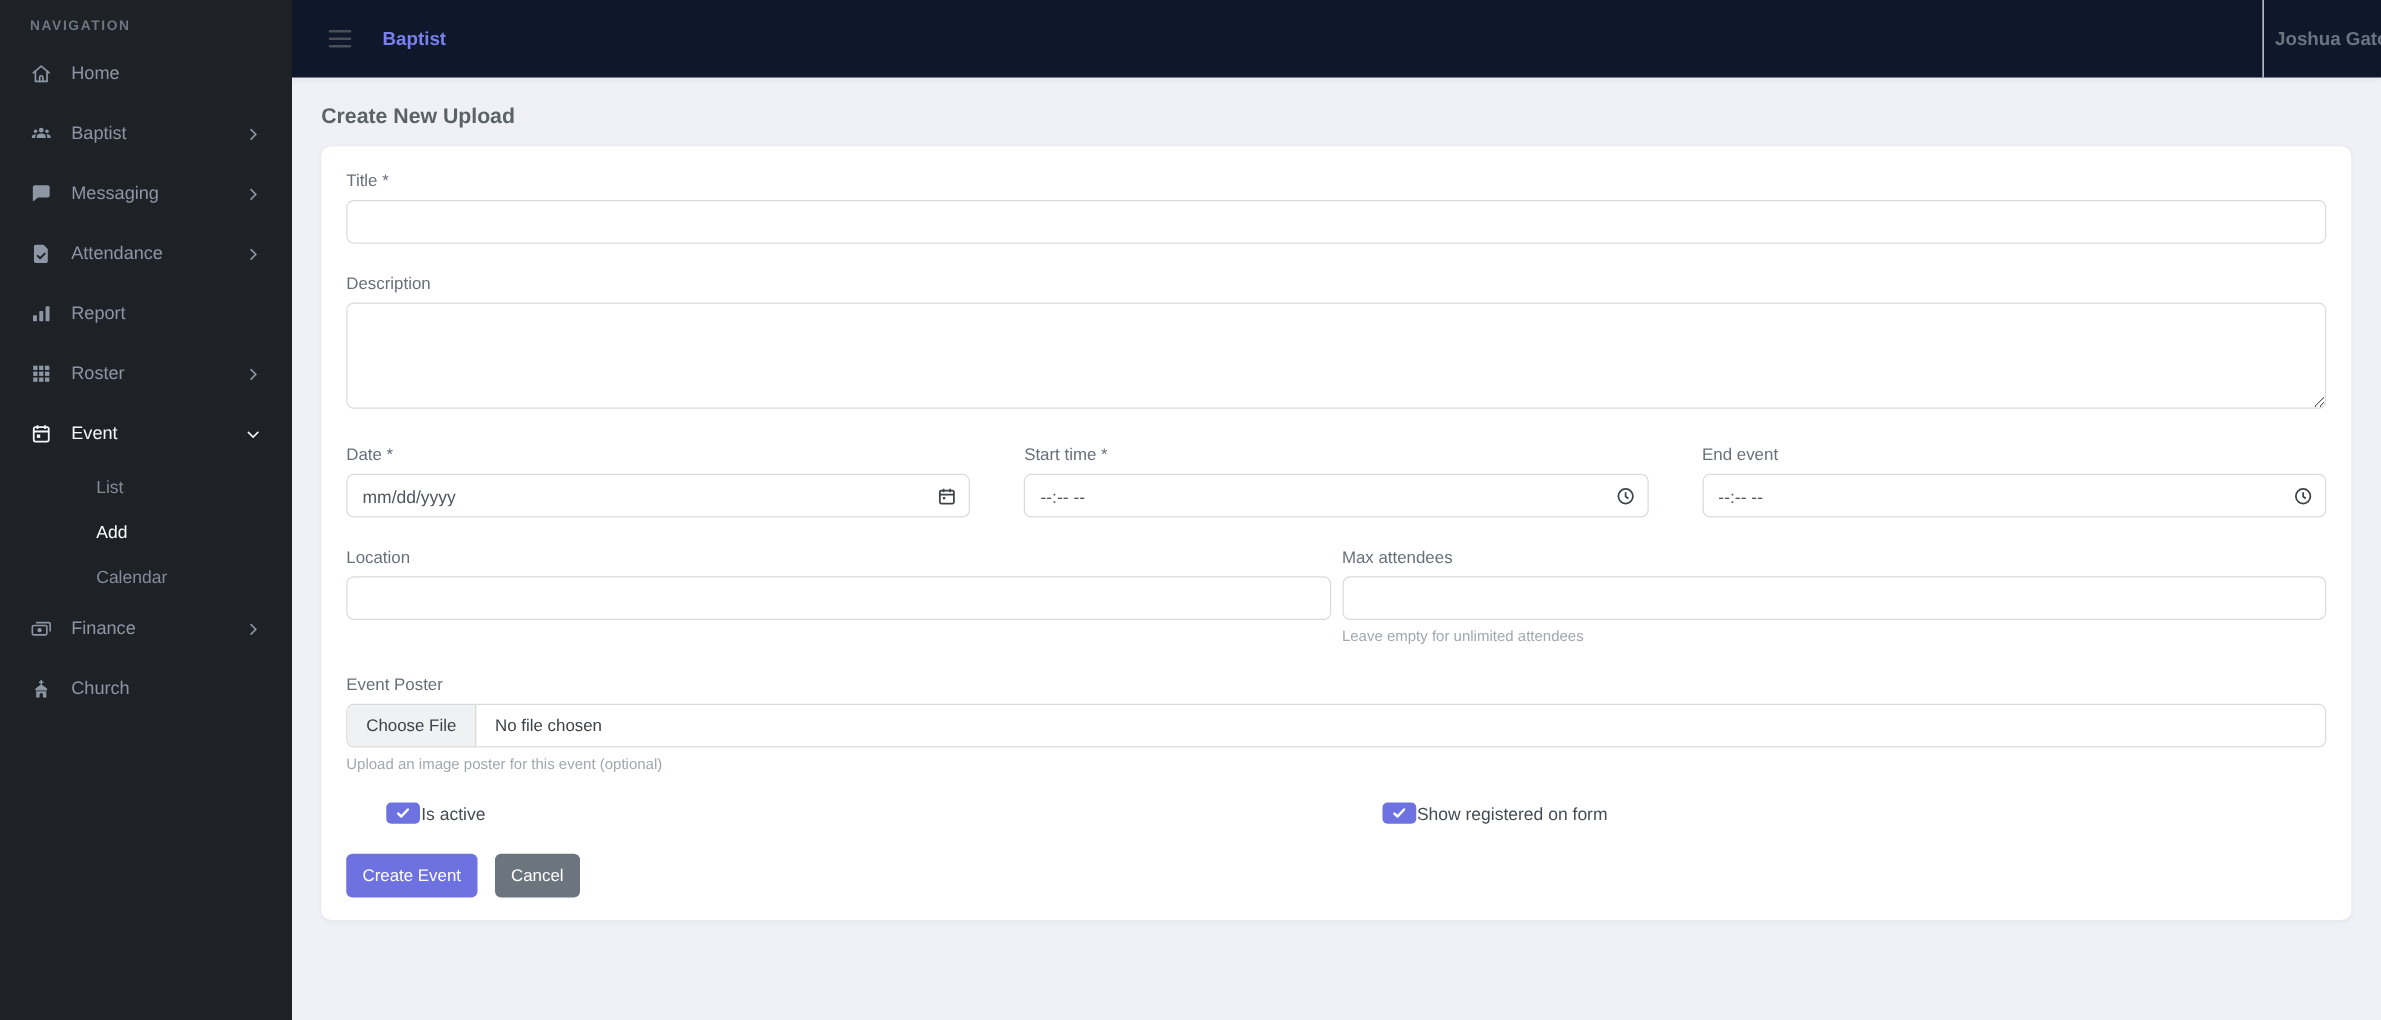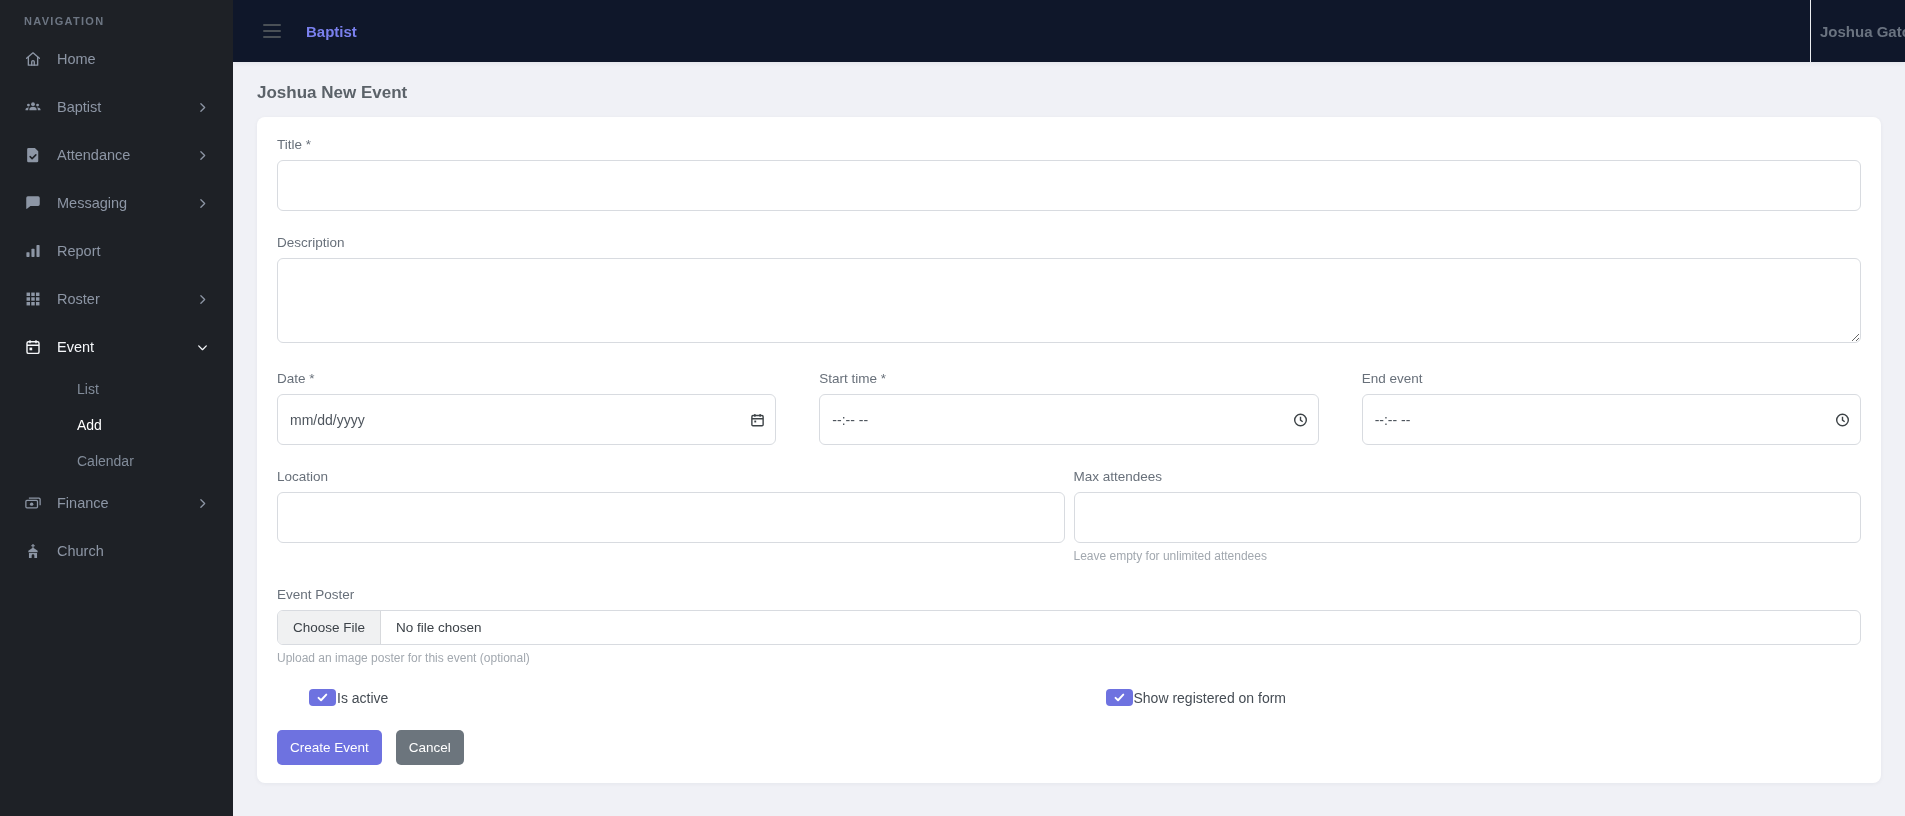--- a/index.html
+++ b/index.html
@@ -39,21 +39,21 @@
 
   
   .content { position:absolute; left:233px; top:62px; right:0; bottom:0;
     background:#f0f1f6; overflow:hidden; }
   .page-title { padding:21px 24px 14px; font-size:17px; font-weight:700; color:#5b6269; }
   .card { margin:0 24px; background:#ffffff; border-radius:8px;
     padding:20px 20px 18px; box-shadow:0 1px 4px rgba(21,34,50,.05); }
 
   .form-group { margin-bottom:24px; }
   .field-label { display:block; font-size:13.5px; color:#68707a; margin-bottom:8px; }
-  .input { width:100%; height:51px; border:1px solid #d8dbe0; border-radius:6px;
+  .input { width:100%; height:35px; border:1px solid #d8dbe0; border-radius:6px;
     background:#fff; padding:0 12px; font-size:14px; color:#495057;
     font-family:"Liberation Sans", sans-serif; outline:none; }
   .input::placeholder { color:#4f565e; opacity:1; }
   textarea.input { height:85px; resize:vertical; padding:8px 12px; }
   .with-icon { position:relative; }
   .field-icon { position:absolute; right:11px; top:50%; transform:translateY(-50%);
     color:#3d4347; display:flex; pointer-events:none; }
   .field-icon svg { width:15px; height:15px; }
 
   .row3 { display:flex; gap:43px; }
@@ -114,39 +114,39 @@
     <span class="nav-chevron">
       <svg viewBox="0 0 24 24" fill="none" stroke="currentColor" stroke-width="2.4" stroke-linecap="round" stroke-linejoin="round">
           <polyline points="9 5 16 12 9 19"></polyline>
         </svg>
     </span>
   </a>
 
   <a class="nav-item">
     <span class="nav-icon">
       <svg viewBox="0 0 24 24">
+          <path fill="currentColor" d="M3 5.2A2.2 2.2 0 0 1 5.2 3h13.6A2.2 2.2 0 0 1 21 5.2v8.6a2.2 2.2 0 0 1-2.2 2.2H8.6L4 19.7a.6.6 0 0 1-1-.5z"></path>
+        </svg>
+    </span>
+    <span class="nav-label">Messaging</span>
+    <span class="nav-chevron">
+      <svg viewBox="0 0 24 24" fill="none" stroke="currentColor" stroke-width="2.4" stroke-linecap="round" stroke-linejoin="round">
+          <polyline points="9 5 16 12 9 19"></polyline>
+        </svg>
+    </span>
+  </a>
+
+  <a class="nav-item">
+    <span class="nav-icon">
+      <svg viewBox="0 0 24 24">
           <path fill="currentColor" d="M6 2.5h8.5l4.5 4.5v13a1.8 1.8 0 0 1-1.8 1.8H6A1.8 1.8 0 0 1 4.2 20V4.3A1.8 1.8 0 0 1 6 2.5z"></path>
           <path d="M8.2 14.2l2.6 2.6 5-5" stroke="#1e2126" stroke-width="2" fill="none" stroke-linecap="round" stroke-linejoin="round"></path>
         </svg>
     </span>
     <span class="nav-label">Attendance</span>
-    <span class="nav-chevron">
-      <svg viewBox="0 0 24 24" fill="none" stroke="currentColor" stroke-width="2.4" stroke-linecap="round" stroke-linejoin="round">
-          <polyline points="9 5 16 12 9 19"></polyline>
-        </svg>
-    </span>
-  </a>
-
-  <a class="nav-item">
-    <span class="nav-icon">
-      <svg viewBox="0 0 24 24">
-          <path fill="currentColor" d="M3 5.2A2.2 2.2 0 0 1 5.2 3h13.6A2.2 2.2 0 0 1 21 5.2v8.6a2.2 2.2 0 0 1-2.2 2.2H8.6L4 19.7a.6.6 0 0 1-1-.5z"></path>
-        </svg>
-    </span>
-    <span class="nav-label">Messaging</span>
     <span class="nav-chevron">
       <svg viewBox="0 0 24 24" fill="none" stroke="currentColor" stroke-width="2.4" stroke-linecap="round" stroke-linejoin="round">
           <polyline points="9 5 16 12 9 19"></polyline>
         </svg>
     </span>
   </a>
 
   <a class="nav-item">
     <span class="nav-icon">
       <svg viewBox="0 0 24 24" fill="currentColor">
@@ -238,21 +238,21 @@
   <div class="hamburger">
     <span></span>
       <span></span>
       <span></span>
   </div>
   <a class="brand">Baptist</a>
   <div class="user-box">Joshua Gato</div>
 </header>
 
 <main class="content">
-  <h1 class="page-title">Joshua New Event</h1>
+  <h1 class="page-title">Create New Upload</h1>
 
   <section class="card">
 
     <div class="form-group">
       <label class="field-label">Title *</label>
       <input class="input" type="text" value="" style="">
     </div>
 
     <div class="form-group">
       <label class="field-label">Description</label>

